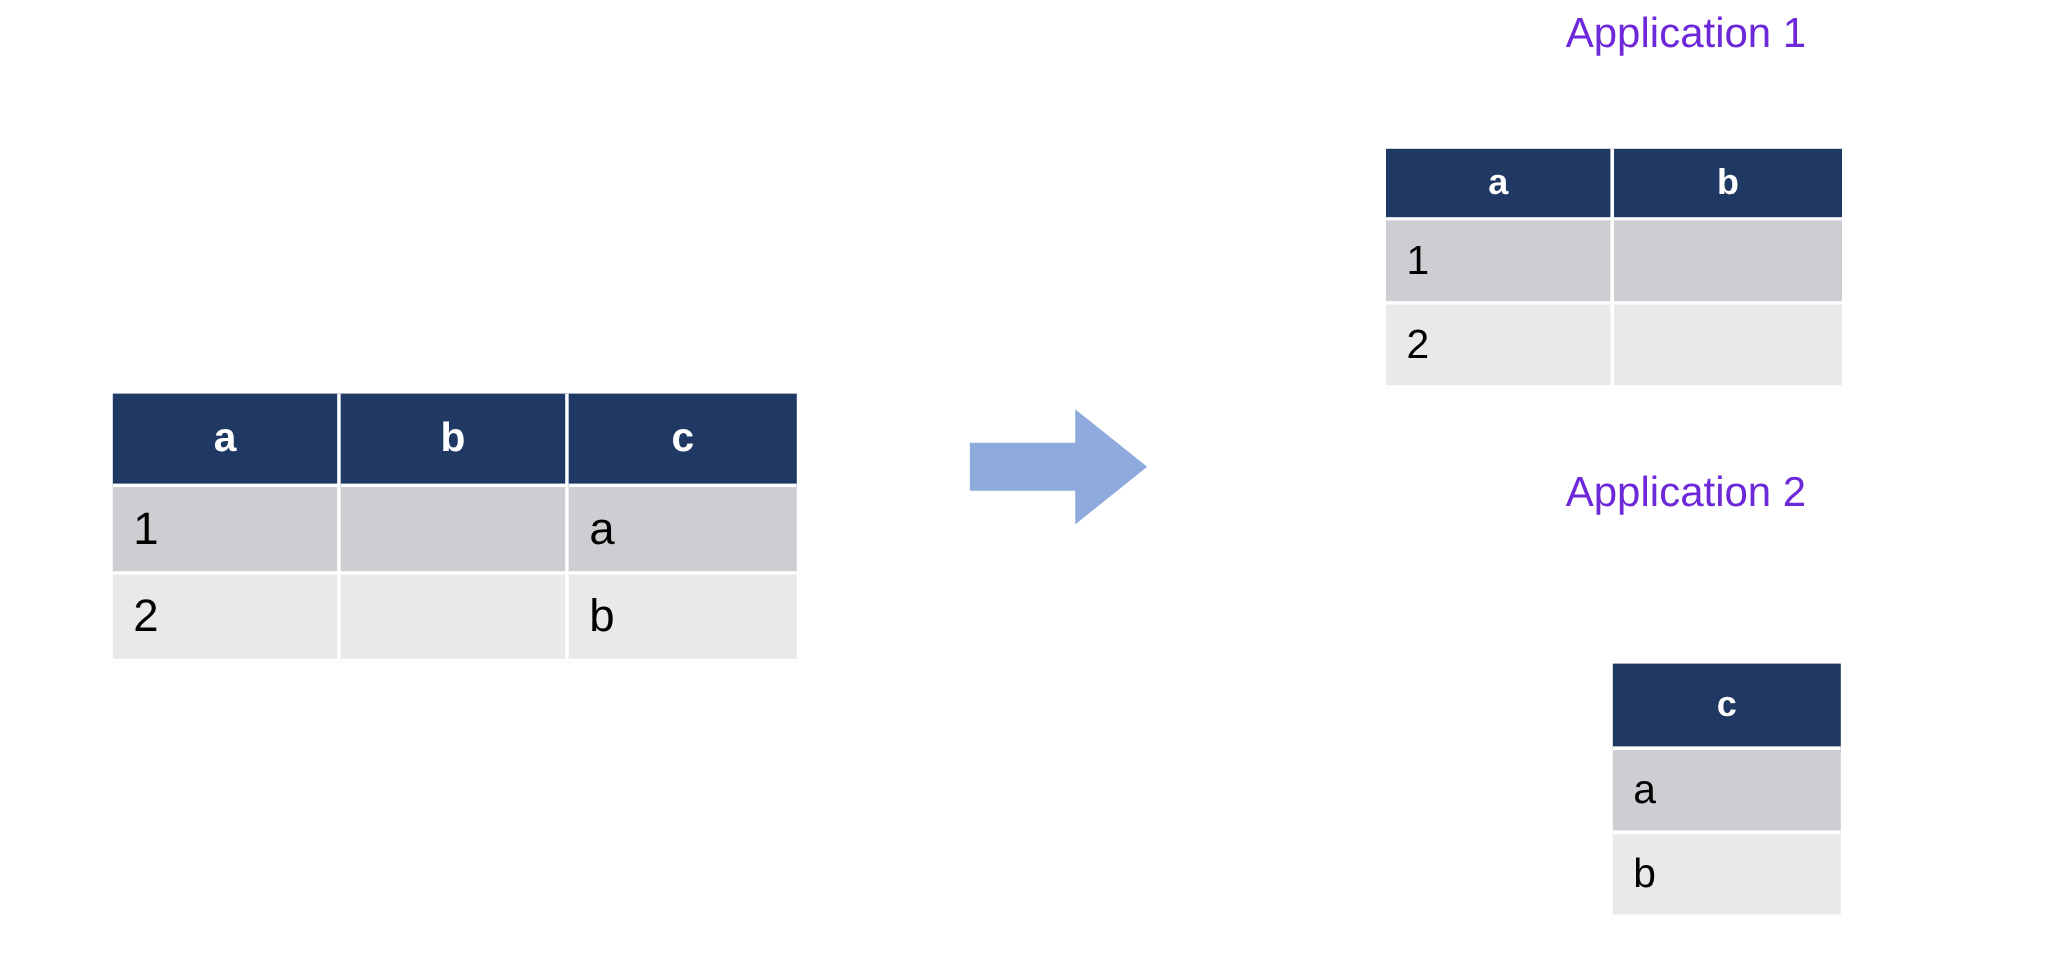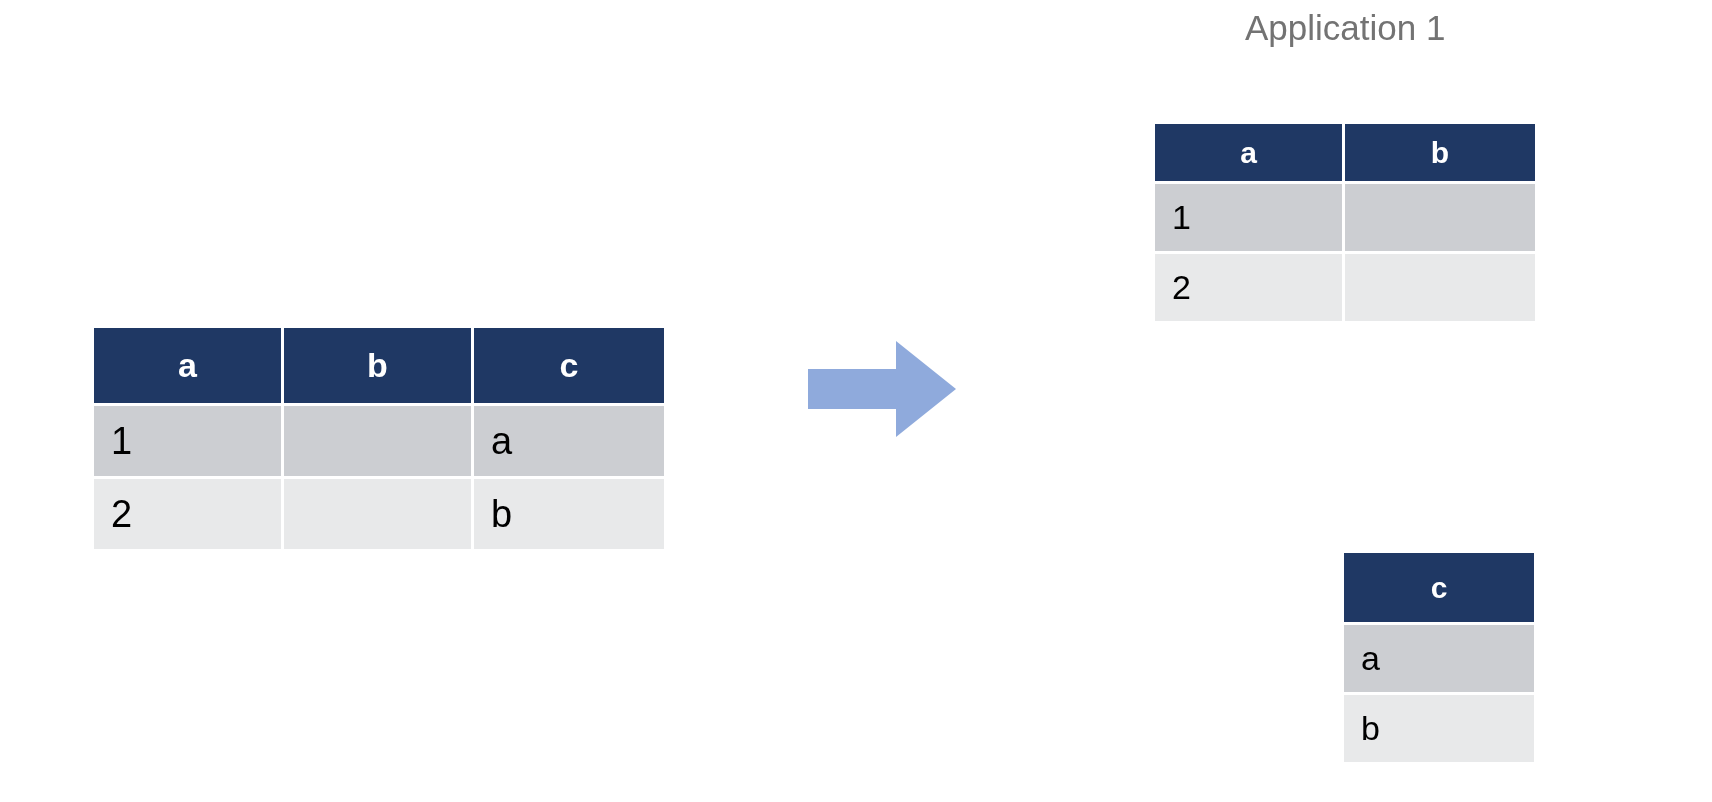--- a/index.html
+++ b/index.html
@@ -18,24 +18,24 @@
     height: 802px;
     background: #ffffff;
     overflow: hidden;
   }
 
   
   .title {
     position: absolute;
     font-size: 35px;
     font-weight: 400;
-    color: #737373;
+    color: #6d28d9;
     line-height: 1.15;
     white-space: nowrap;
-    text-align: left;
+    text-align: center;
   }
 
   
   .tbl {
     position: absolute;
     display: flex;
     flex-direction: column;
     border-collapse: separate;
   }
   .trow {
@@ -143,20 +143,21 @@
     <div class="trow tbody-row band-a">
       <div class="cell">1</div>
       <div class="cell"></div>
     </div>
     <div class="trow tbody-row band-b">
       <div class="cell">2</div>
       <div class="cell"></div>
     </div>
   </div>
 
+  <div class="title" id="title-app2" style="left:1245px; top:391px; width:320px;">Application 2</div>
 
   <div class="tbl" id="tbl-app2">
     <div class="trow thead">
       <div class="cell">c</div>
     </div>
     <div class="trow tbody-row band-a">
       <div class="cell">a</div>
     </div>
     <div class="trow tbody-row band-b">
       <div class="cell">b</div>

